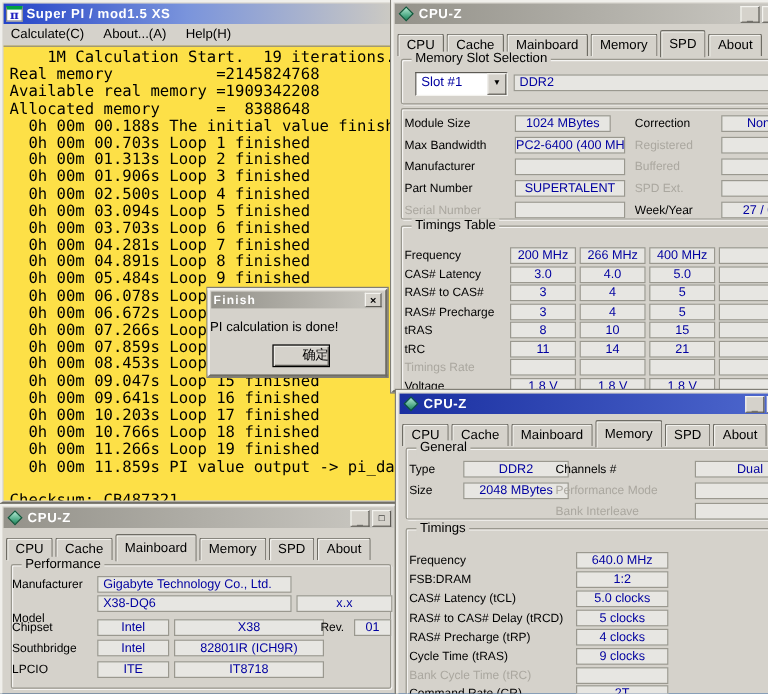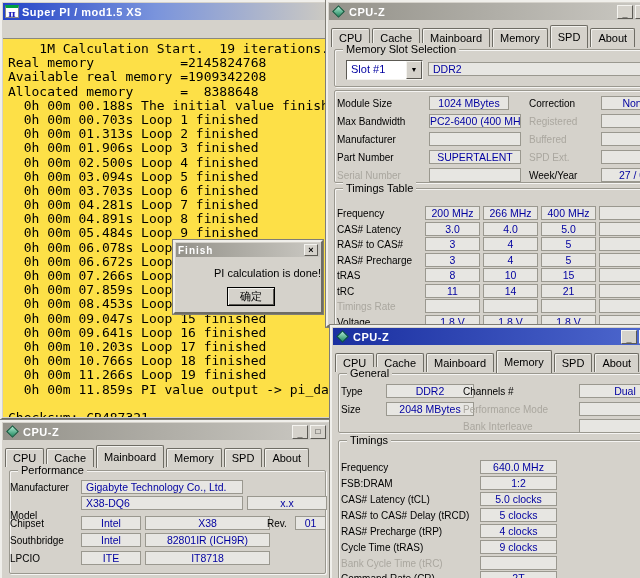--- a/index.html
+++ b/index.html
@@ -42,32 +42,37 @@
   #superpi-menubar { position:absolute; left:1px; top:18px; right:1px; height:18px; display:flex; align-items:center; gap:16px; padding-left:6px; }
   #superpi-menubar .mitem { font-size:11px; color:#000; white-space:nowrap; }
   .pi-text { padding:3px 0 0 5px; font-family:"DejaVu Sans Mono","Liberation Mono",monospace; font-size:13px; color:#000; }
   .pi-text div { height:14.2px; line-height:14.2px; white-space:pre; }
 
   
   #finish-dialog { position:absolute; left:173px; top:240px; width:150px; height:74px; background:#d5d2cb; border:2px solid; border-color:#f0efeb #6e6c64 #6e6c64 #f0efeb; box-shadow:0 0 0 1px #807e76; z-index:2; }
   #finish-dialog .dtb { position:absolute; left:1px; top:1px; right:1px; height:14px; background:linear-gradient(90deg,#94928a,#cbc9c3); display:flex; align-items:center; padding:0 2px; }
   #finish-dialog .dtitle { color:#fff; font-weight:bold; font-size:10px; letter-spacing:1px; }
   #finish-dialog .dclose { margin-left:auto; width:14px; height:12px; background:#d5d2cb; border:1px solid; border-color:#f4f3ef #5c5a54 #5c5a54 #f4f3ef; font:bold 9px/10px "Liberation Sans",sans-serif; text-align:center; }
-  #finish-dialog .dmsg { position:absolute; left:0; right:0; top:25px; text-align:right; font-size:11px; color:#000; }
-  #finish-dialog .dok { position:absolute; left:52px; top:45px; width:48px; height:19px; background:#d5d2cb; border:1px solid #000; box-shadow:inset 1px 1px 0 #f4f3ef, inset -1px -1px 0 #5c5a54; font-size:11px; line-height:17px; text-align:center; color:#000; }
+  #finish-dialog .dmsg { position:absolute; left:0; right:0; top:25px; text-align:left; font-size:11px; color:#000; }
+  #finish-dialog .dok { position:absolute; left:52px; top:45px; width:48px; height:19px; background:#d5d2cb; border:1px solid #000; box-shadow:inset 1px 1px 0 #f4f3ef, inset -1px -1px 0 #5c5a54; font-size:11px; line-height:17px; text-align:right; color:#000; }
 
   .z1{z-index:1}.z3{z-index:3}.z4{z-index:4}
 </style>
 </head>
 <body>
 
 <div class="win z1" style="left:0;top:0;width:345px;height:420px">
   <div class="tb superpi">
     <span class="superpi-icon">π</span>
     <span class="ttext">Super PI / mod1.5 XS</span>
+  </div>
+  <div id="superpi-menubar">
+    <span class="mitem">Calculate(C)</span>
+    <span class="mitem">About...(A)</span>
+    <span class="mitem">Help(H)</span>
   </div>
   <div id="superpi-client">
     <div class="pi-text">
         <div>    1M Calculation Start.  19 iterations.</div>
         <div>Real memory           =2145824768</div>
         <div>Available real memory =1909342208</div>
         <div>Allocated memory      =  8388648</div>
         <div>  0h 00m 00.188s The initial value finished.</div>
         <div>  0h 00m 00.703s Loop 1 finished</div>
         <div>  0h 00m 01.313s Loop 2 finished</div>

